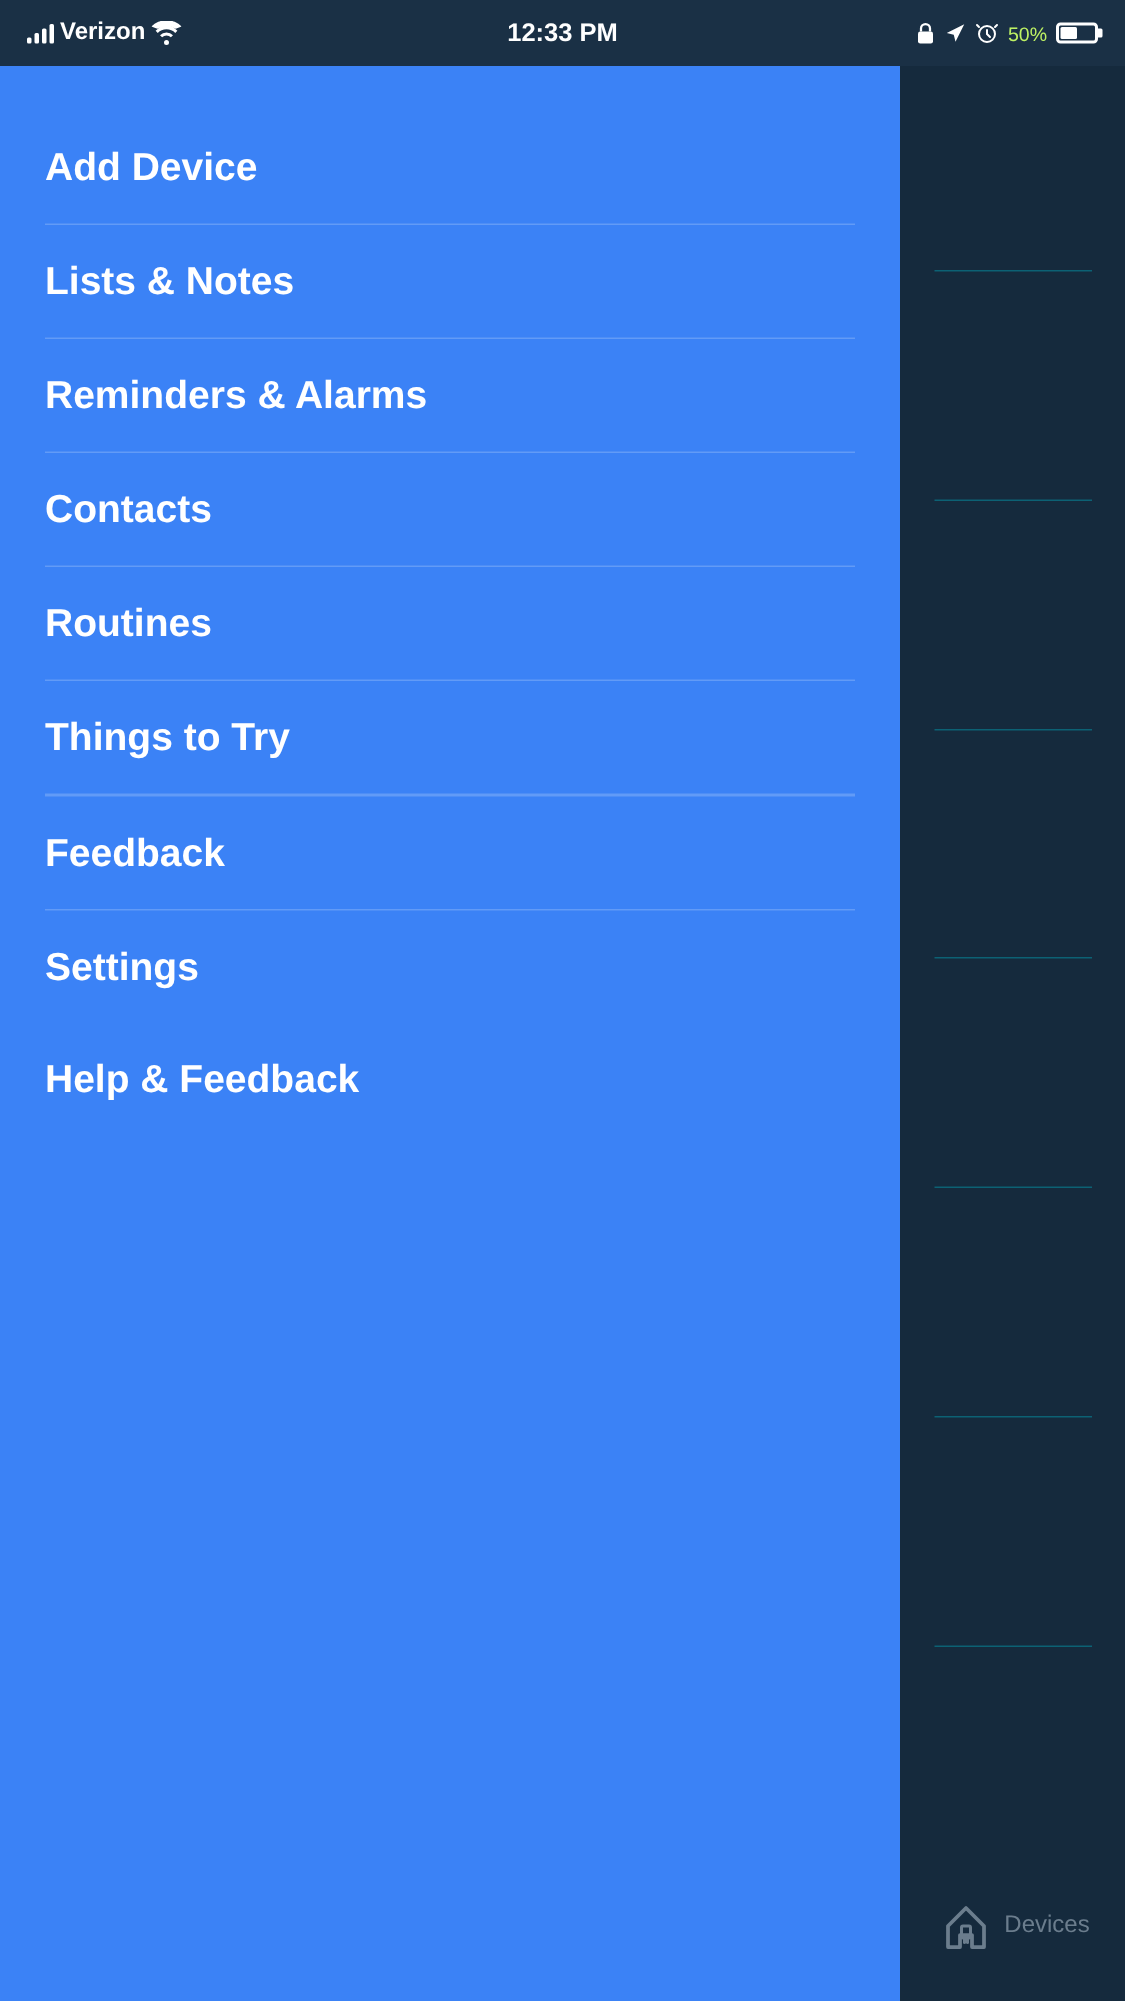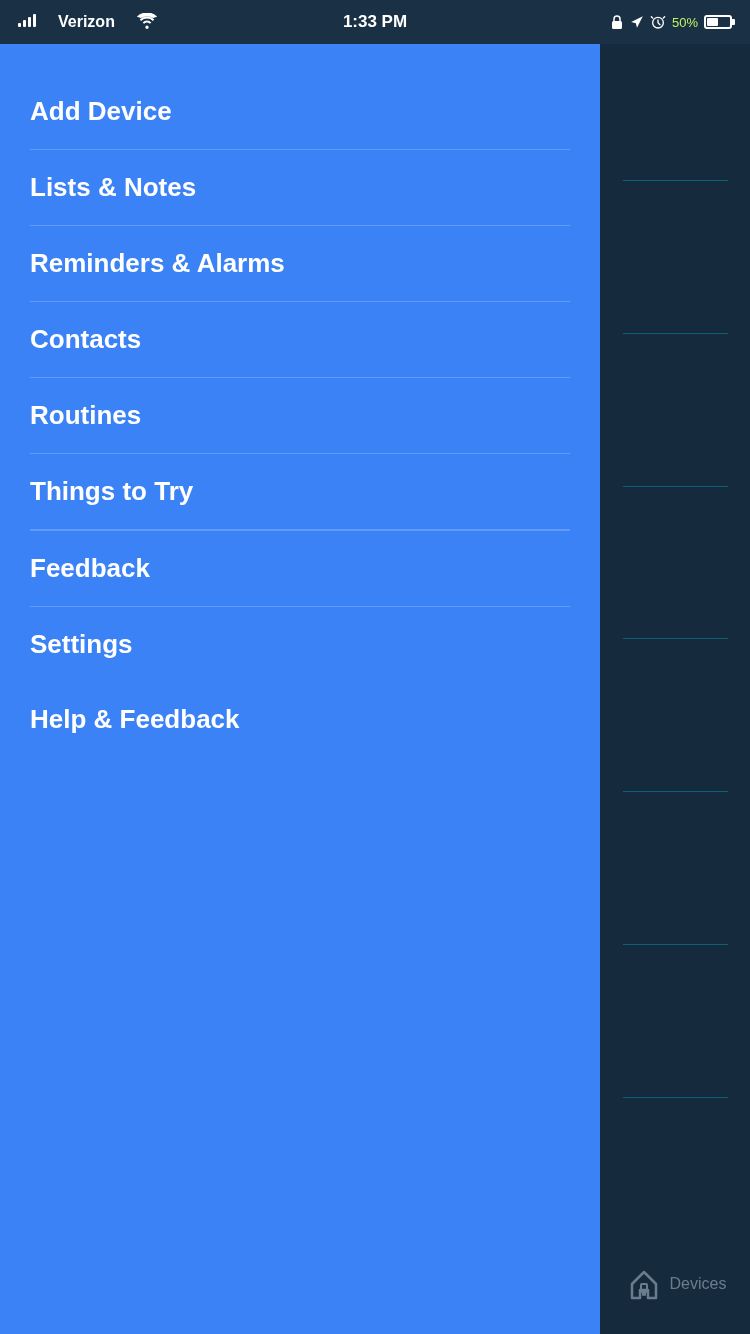--- a/index.html
+++ b/index.html
@@ -22,21 +22,22 @@
       display: flex;
       align-items: center;
       justify-content: space-between;
       padding: 0 18px;
       position: relative;
       z-index: 10;
     }
 
     .status-left {
       display: flex;
-      gap: 22px;
+      align-items: center;
+      gap: 4px;
       color: white;
       font-size: 16px;
       font-weight: 600;
     }
 
     .signal-bars {
       display: flex;
       align-items: flex-end;
       gap: 2px;
       height: 14px;
@@ -213,21 +214,21 @@
       <div class="signal-bar" style="height: 7px;"></div>
       <div class="signal-bar" style="height: 10px;"></div>
       <div class="signal-bar" style="height: 13px;"></div>
     </div>
     <span>Verizon</span>
 
     <svg width="20" height="16" viewBox="0 0 24 18" fill="white">
       <path d="M12 14.5a2 2 0 1 1 0 4 2 2 0 0 1 0-4zm-5.2-3.8a7.3 7.3 0 0 1 10.4 0l-1.7 1.7a5 5 0 0 0-7 0l-1.7-1.7zm-3.5-3.5a12 12 0 0 1 17.4 0l-1.7 1.7a9.7 9.7 0 0 0-14 0L3.3 7.2zm-3.4-3.4a17 17 0 0 1 24.2 0L19.4 5.5A14.7 14.7 0 0 0 4.6 5.5L-.1 3.8z"></path>
     </svg>
   </div>
-  <div class="status-center">1:33 PM</div>
+  <div class="status-center">12:33 PM</div>
   <div class="status-right">
 
     <svg width="14" height="16" viewBox="0 0 14 16" fill="white">
       <rect x="2" y="7" width="10" height="8" rx="1.5"></rect>
       <path d="M4 7V5a3 3 0 0 1 6 0v2" stroke="white" stroke-width="1.5" fill="none"></path>
     </svg>
 
     <svg width="14" height="14" viewBox="0 0 24 24" fill="white">
       <path d="M2 12L22 2l-10 20-2-8-8-2z"></path>
     </svg>

